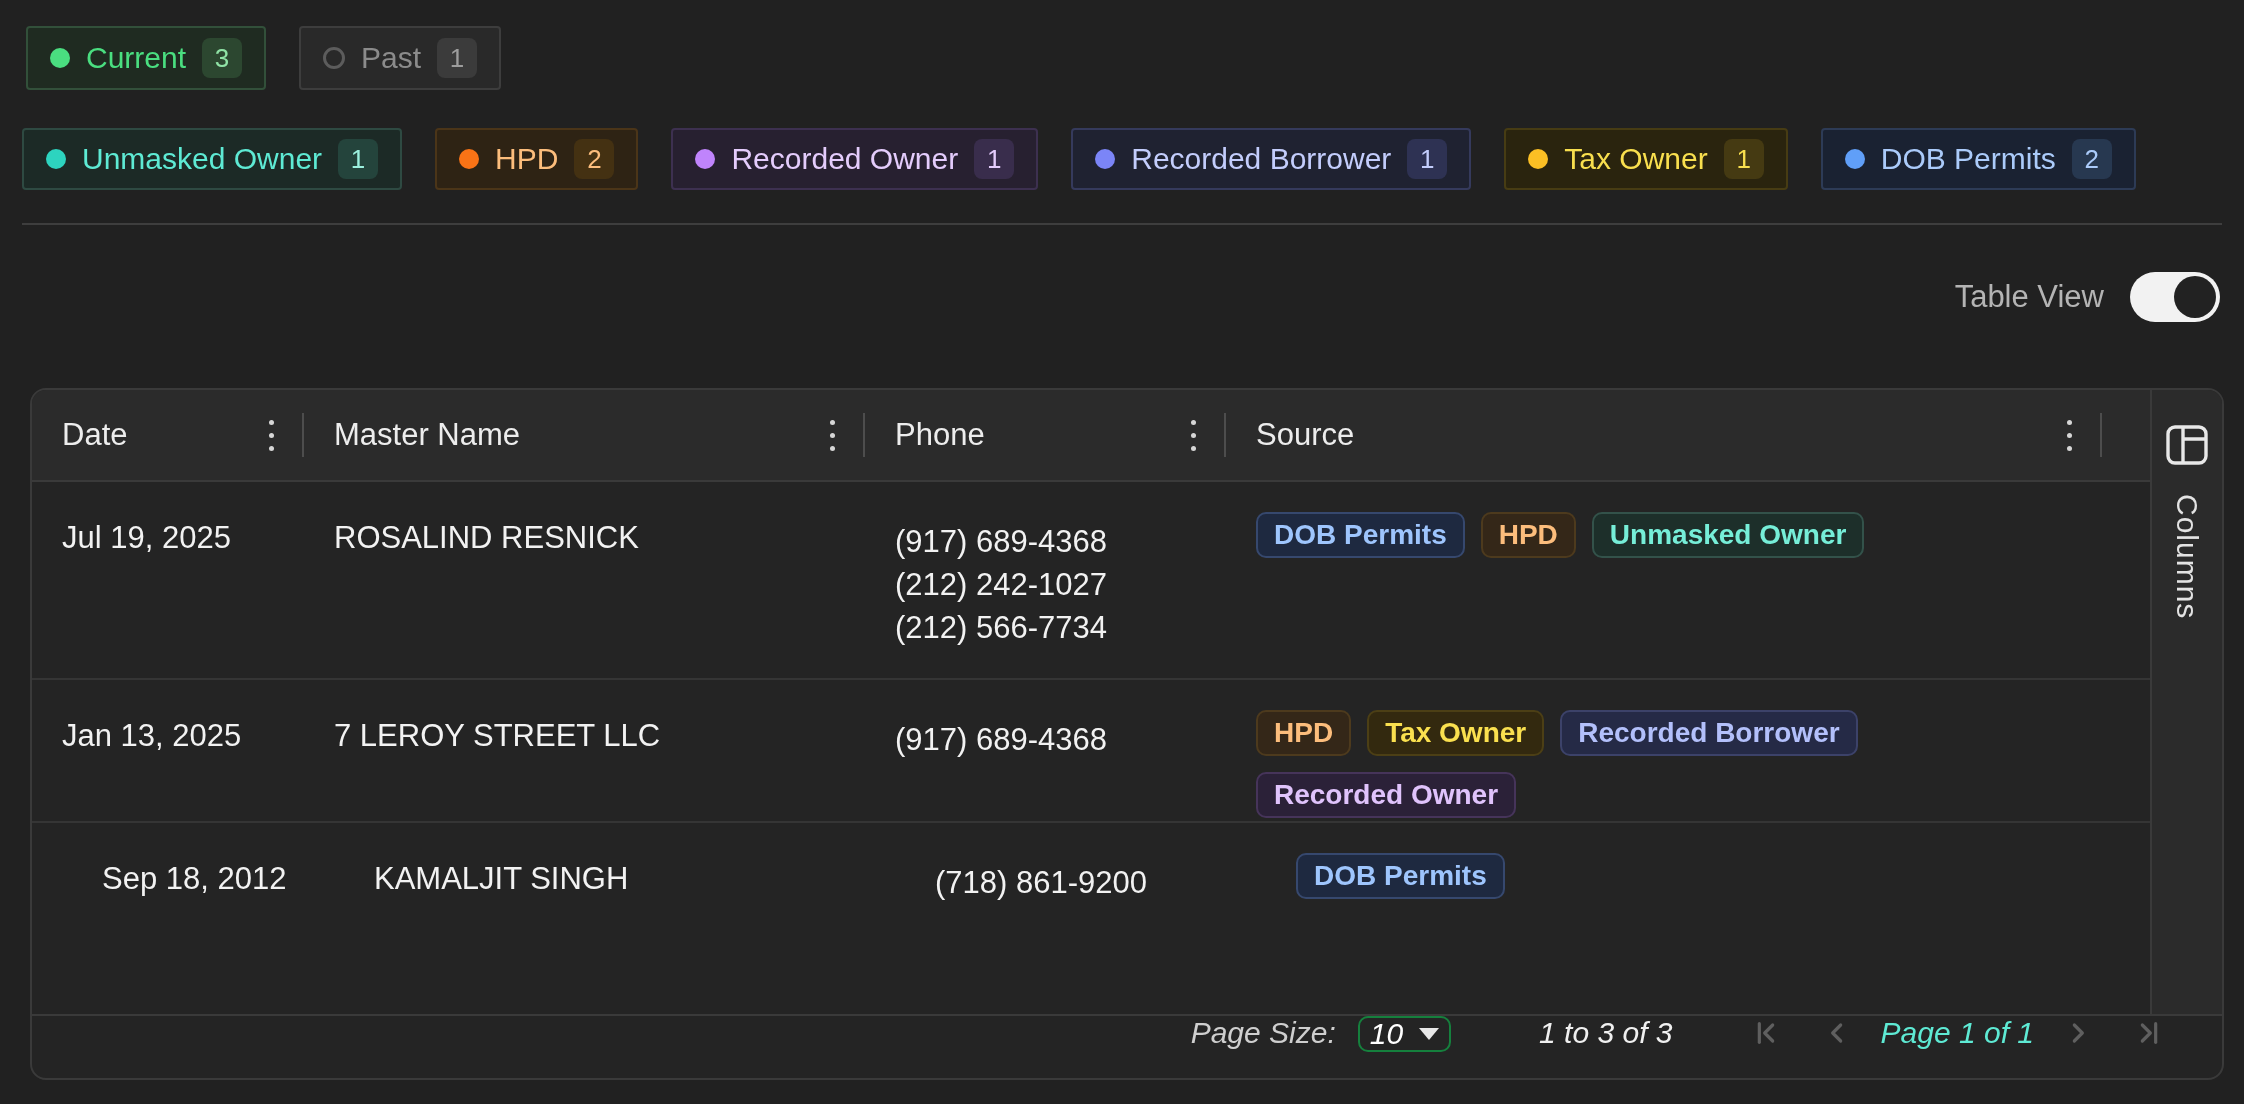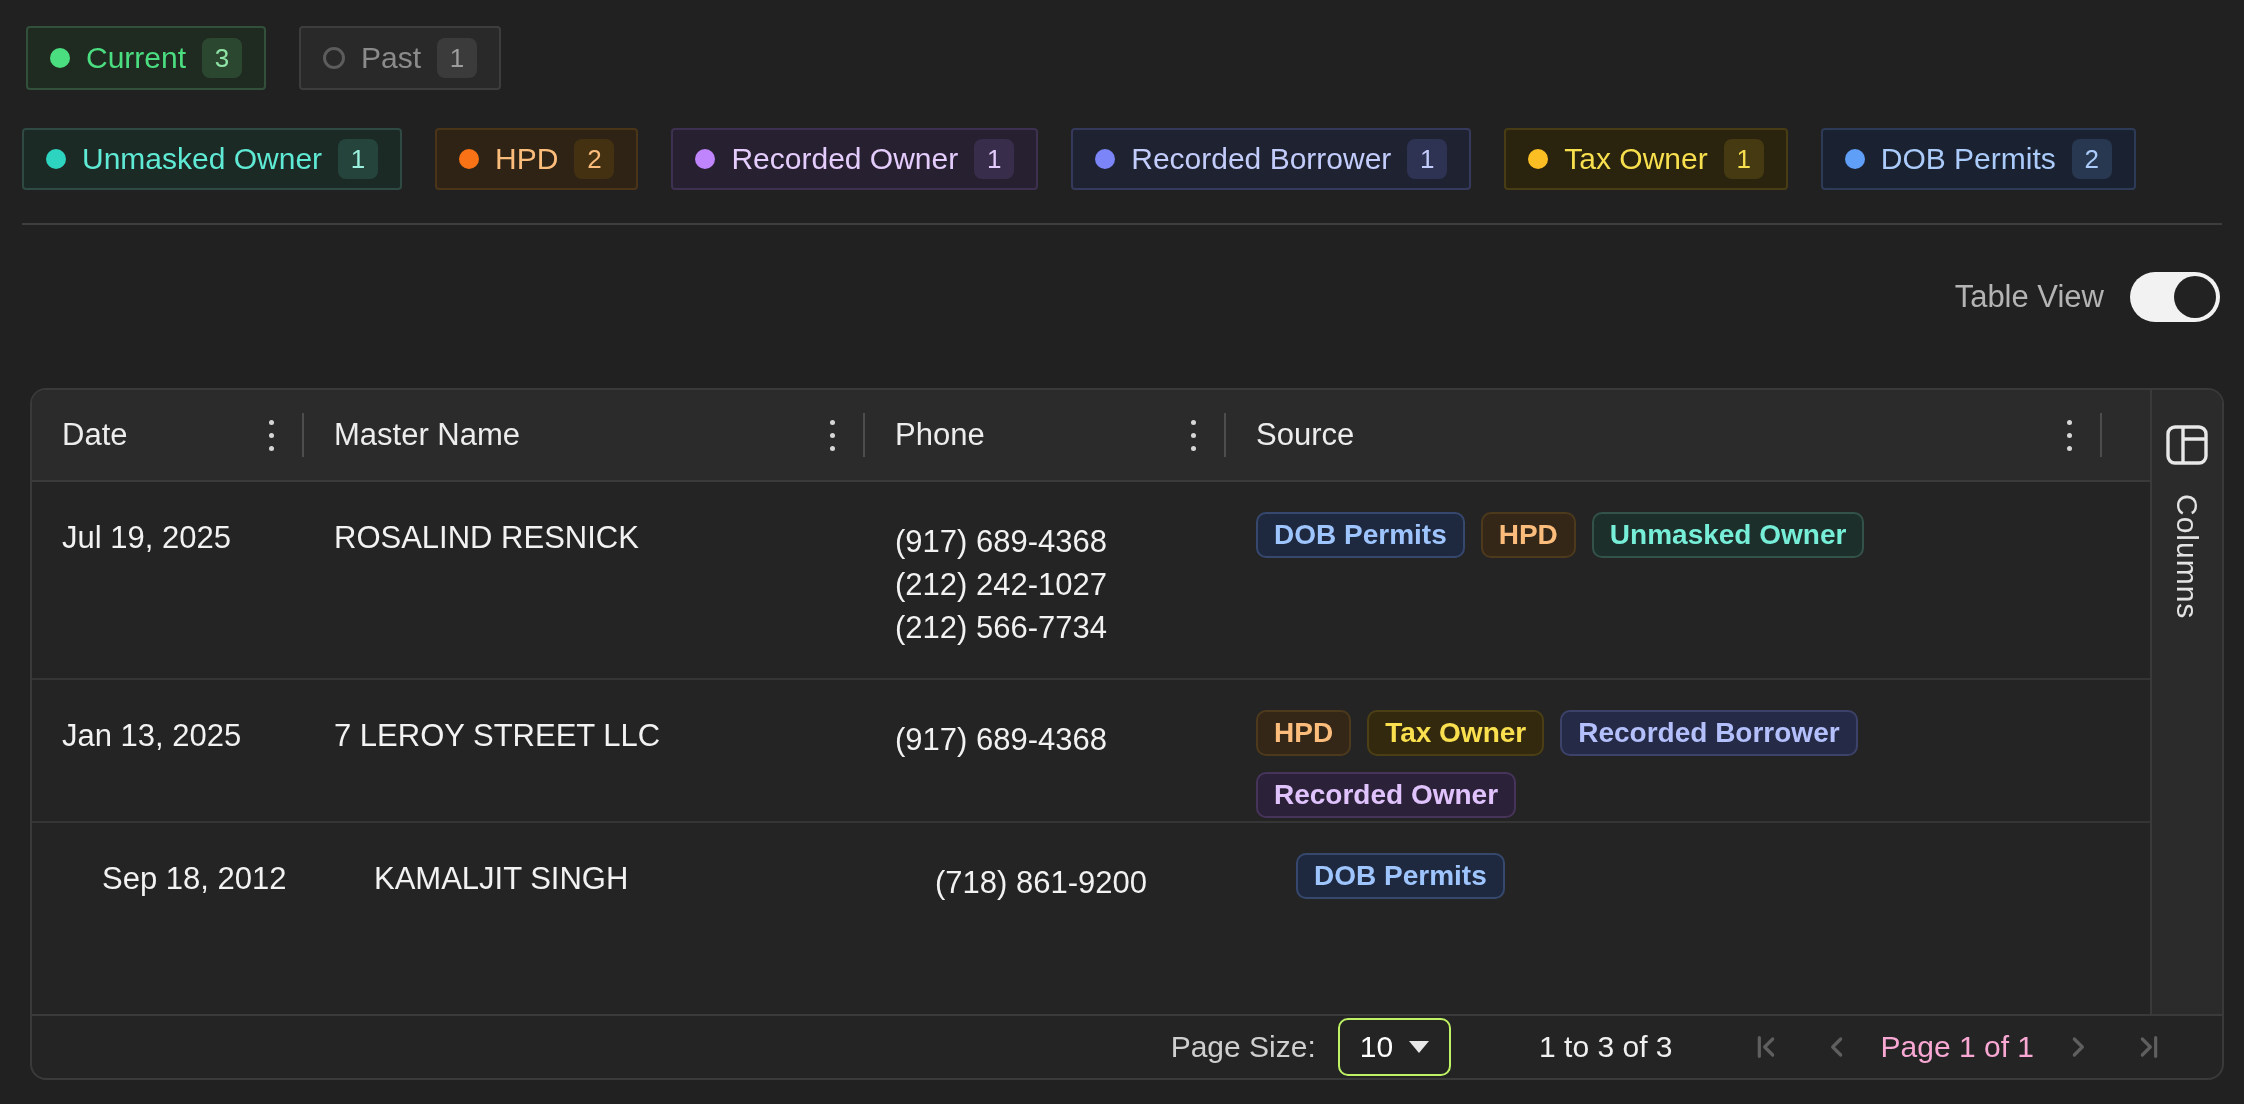--- a/index.html
+++ b/index.html
@@ -45,33 +45,33 @@
   .td{box-sizing:border-box;padding:38px 28px 24px 30px;font-size:31px;color:#f2f2f2;}
   .td .phone-line{line-height:43px;}
   .td.src{display:flex;flex-wrap:wrap;align-content:flex-start;gap:16px;padding-top:30px;}
   .badge{height:46px;padding:0 16px;border-radius:10px;border:2px solid transparent;font-size:28px;
          font-weight:700;display:inline-flex;align-items:center;box-sizing:border-box;}
   
   .strip{flex:1 1 auto;background:#2b2b2b;border-left:2px solid #3a3a3a;display:flex;flex-direction:column;
          align-items:center;padding-top:32px;cursor:pointer;}
   .strip .columns-label{margin-top:26px;writing-mode:vertical-rl;font-size:30px;color:#e3e3e3;letter-spacing:1px;}
   
-  .tfoot{height:64px;box-sizing:border-box;border-top:2px solid #3a3a3a;display:flex;align-items:center;
-         justify-content:flex-end;padding-right:56px;font-size:30px;}
+  .tfoot{height:64px;box-sizing:border-box;border-top:2px solid #3a3a3a;display:flex;align-items:flex-start;
+         justify-content:flex-end;padding-right:56px;font-size:30px;font-style:italic;}
   .ps-label{color:#cfcfcf;}
-  .ps-select{margin-left:22px;height:58px;border:2px solid #bef264;border-radius:10px;display:flex;
-             align-items:center;gap:16px;padding:0 20px;cursor:pointer;box-sizing:border-box;}
+  .ps-select{margin-left:22px;height:36px;border:2px solid #15803d;border-radius:10px;display:flex;
+             align-items:center;gap:16px;padding:0 10px;cursor:pointer;box-sizing:border-box;}
   .ps-value{color:#fff;font-size:30px;}
   .caret{width:0;height:0;border-left:10px solid transparent;border-right:10px solid transparent;
          border-top:12px solid #e8e8e8;}
   .range{margin-left:88px;color:#f0f0f0;}
   .navbtn{margin-left:38px;width:34px;height:34px;display:flex;align-items:center;justify-content:center;cursor:default;}
   .navbtn svg{stroke:#5f5f5f;stroke-width:2.4;fill:none;stroke-linecap:round;stroke-linejoin:round;}
   .navbtn.first{margin-left:76px;}
-  .pagetext{margin-left:26px;color:#f9a8d4;}
+  .pagetext{margin-left:26px;color:#5eead4;}
   .navbtn.next{margin-left:26px;}
 </style>
 </head>
 <body>
 
 <div class="page">
 
   <div class="chip-row row-status">
       <div class="chip" style="background: rgb(31, 43, 33); border-color: rgb(50, 80, 58); color: rgb(74, 222, 128);">
         <span class="dot" style="background: rgb(74, 222, 128);"></span>

